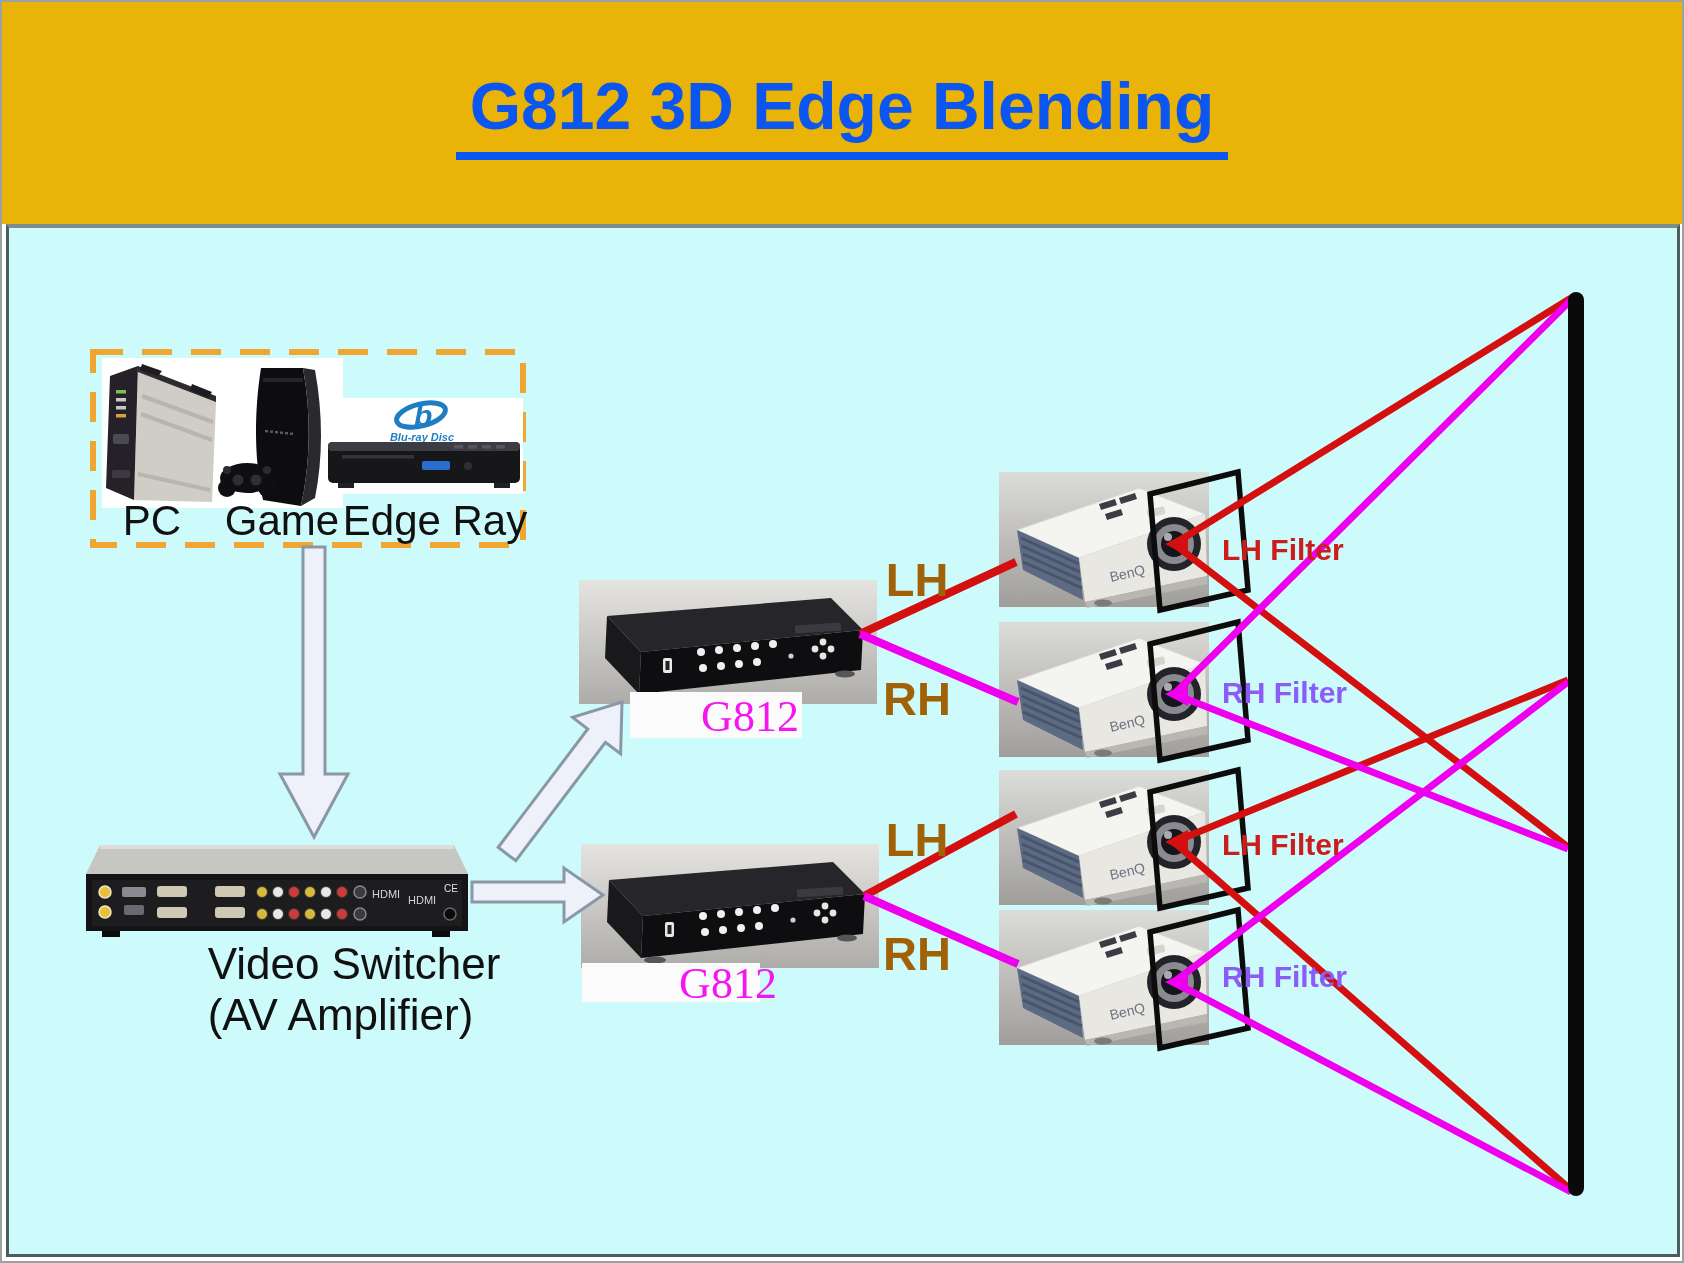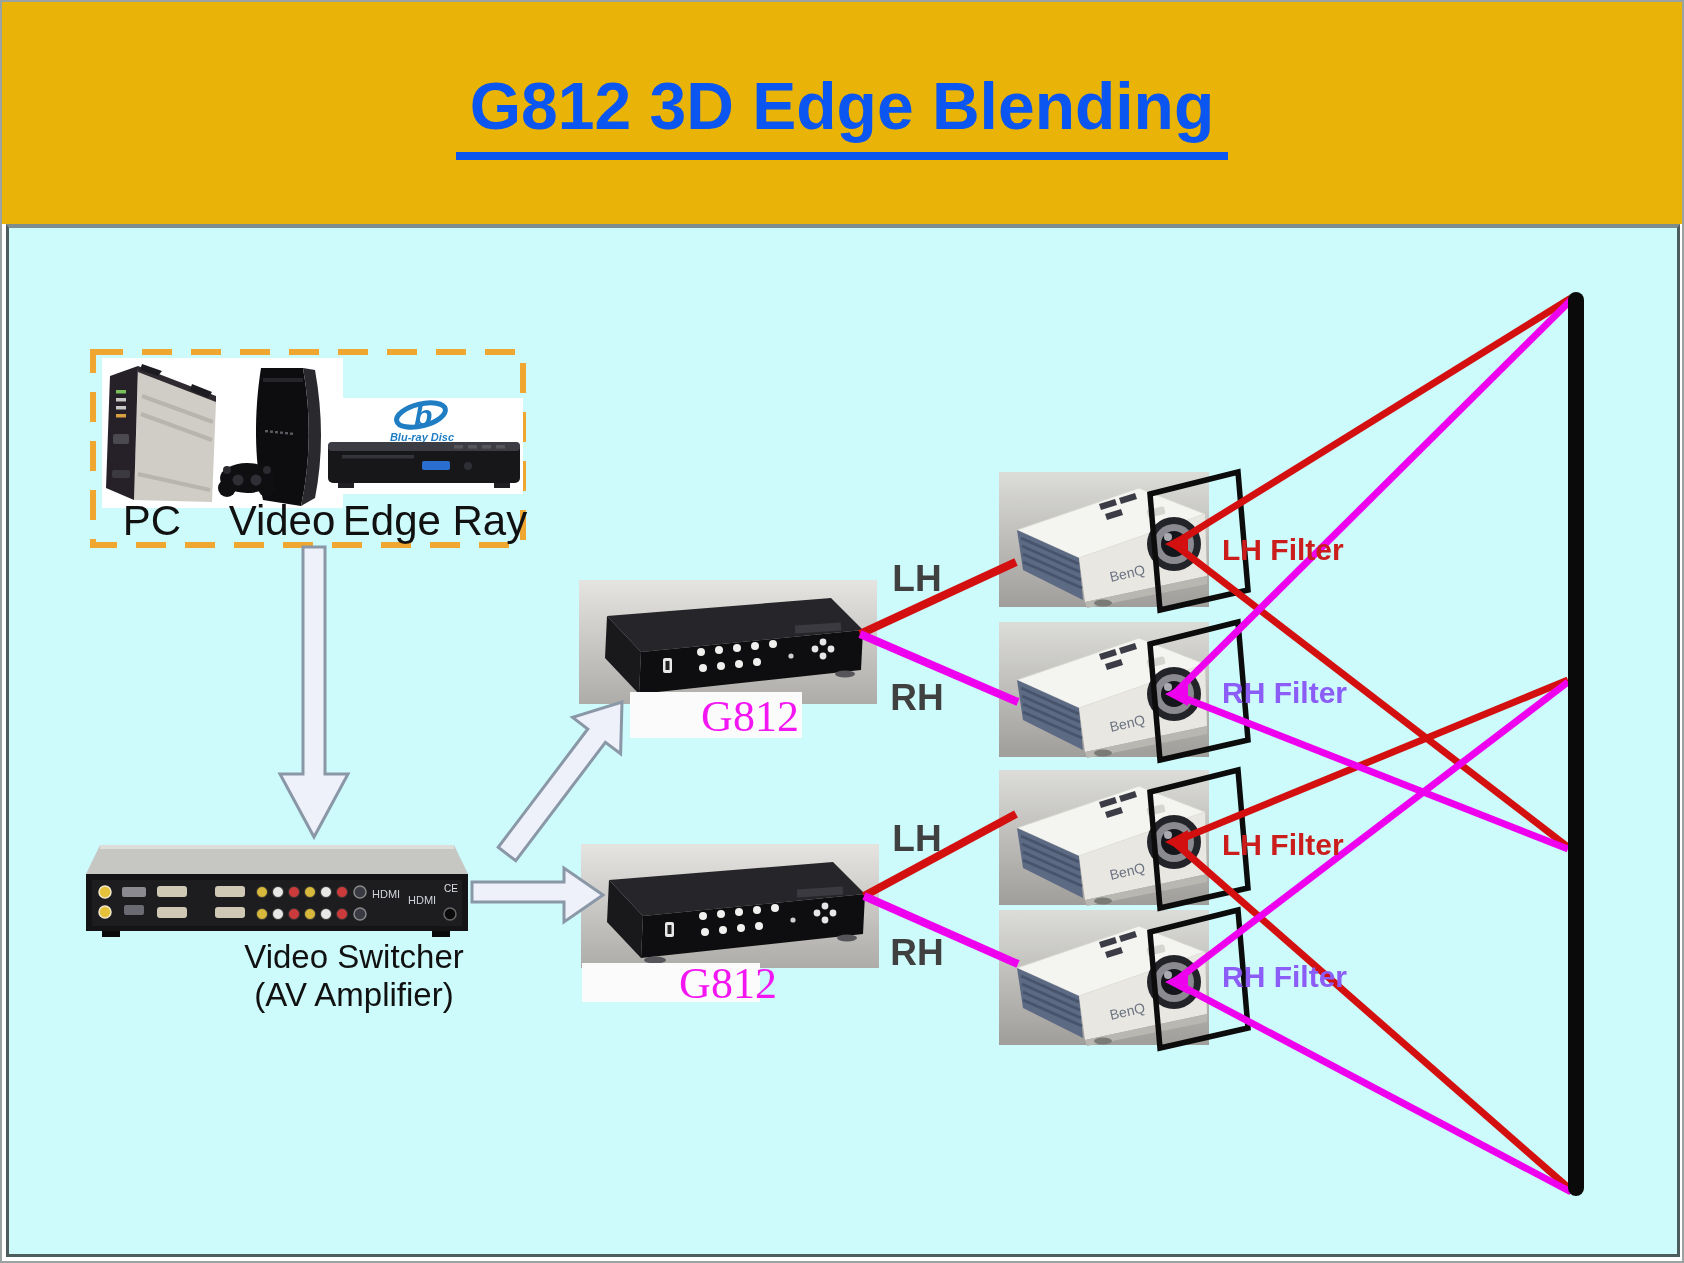--- a/index.html
+++ b/index.html
@@ -10,26 +10,26 @@
   .slide-title{position:absolute;top:66px;width:100%;text-align:center;margin:0;
         font-family:"Liberation Sans",sans-serif;font-weight:bold;font-size:66px;color:#0b55f0;}
   .slide-title span{display:inline-block;border-bottom:8px solid #0b55f0;padding:0 14px 8px 14px;}
   .panel{position:absolute;left:4px;top:222px;width:1674px;height:1033px;background:#cdfbfb;
         border:3px solid #4d5d5d;border-top:4px solid #7d8d8d;box-sizing:border-box;}
   svg.overlay{position:absolute;left:0;top:0;z-index:2;}
   .labels{position:absolute;left:0;top:0;width:100%;height:100%;z-index:3;pointer-events:none;}
   .lbl{position:absolute;transform:translate(-50%,-50%);white-space:nowrap;
         font-family:"Liberation Sans",sans-serif;color:#111;}
   .lbl-src{font-size:42px;text-align:center;}
-  .lbl-ch{font-size:37px;font-weight:bold;color:#404040;}
+  .lbl-ch{font-size:47px;font-weight:bold;color:#a16207;}
   .lbl-filter{font-size:30px;font-weight:bold;transform:translate(0,-50%);}
   .filter-red{color:#cc1d1d;}
   .filter-mag{color:#8b5cf6;}
   .lbl-g812{font-family:"Liberation Serif",serif;font-size:44px;color:#f316f3;}
-  .lbl-vs{font-size:33px;line-height:1.16;text-align:center;transform:translate(-50%,0);}
+  .lbl-vs{font-size:44px;line-height:1.16;text-align:left;transform:translate(-50%,0);}
   svg text{font-family:"Liberation Sans",sans-serif;}
 </style>
 </head>
 <body>
 
 <div class="page">
 
   <div class="title-band">
     <h1 class="slide-title"><span>G812 3D Edge Blending</span></h1>
   </div>
@@ -238,21 +238,21 @@
     <polygon points="1163,542 1186,530 1186,554" fill="#d40f0f"></polygon>
     <polygon points="1163,692 1186,680 1186,704" fill="#ee00ee"></polygon>
     <polygon points="1163,840 1186,828 1186,852" fill="#d40f0f"></polygon>
     <polygon points="1163,980 1186,968 1186,992" fill="#ee00ee"></polygon>
 
     <rect x="1566" y="290" width="16" height="904" rx="8" fill="#0a0a0a"></rect>
   </svg>
 
   <div class="labels">
     <div class="lbl lbl-src" style="left:150px;top:519px;">PC</div>
-    <div class="lbl lbl-src" style="left:280px;top:519px;">Video</div>
+    <div class="lbl lbl-src" style="left:280px;top:519px;">Game</div>
     <div class="lbl lbl-src" style="left:433px;top:519px;">Edge Ray</div>
 
     <div class="lbl lbl-vs" style="left:352px;top:936px;">
       <div>Video Switcher</div>
       <div>(AV Amplifier)</div>
     </div>
 
     <div class="lbl lbl-g812" style="left:748px;top:714px;">G812</div>
     <div class="lbl lbl-g812" style="left:726px;top:981px;">G812</div>
 

